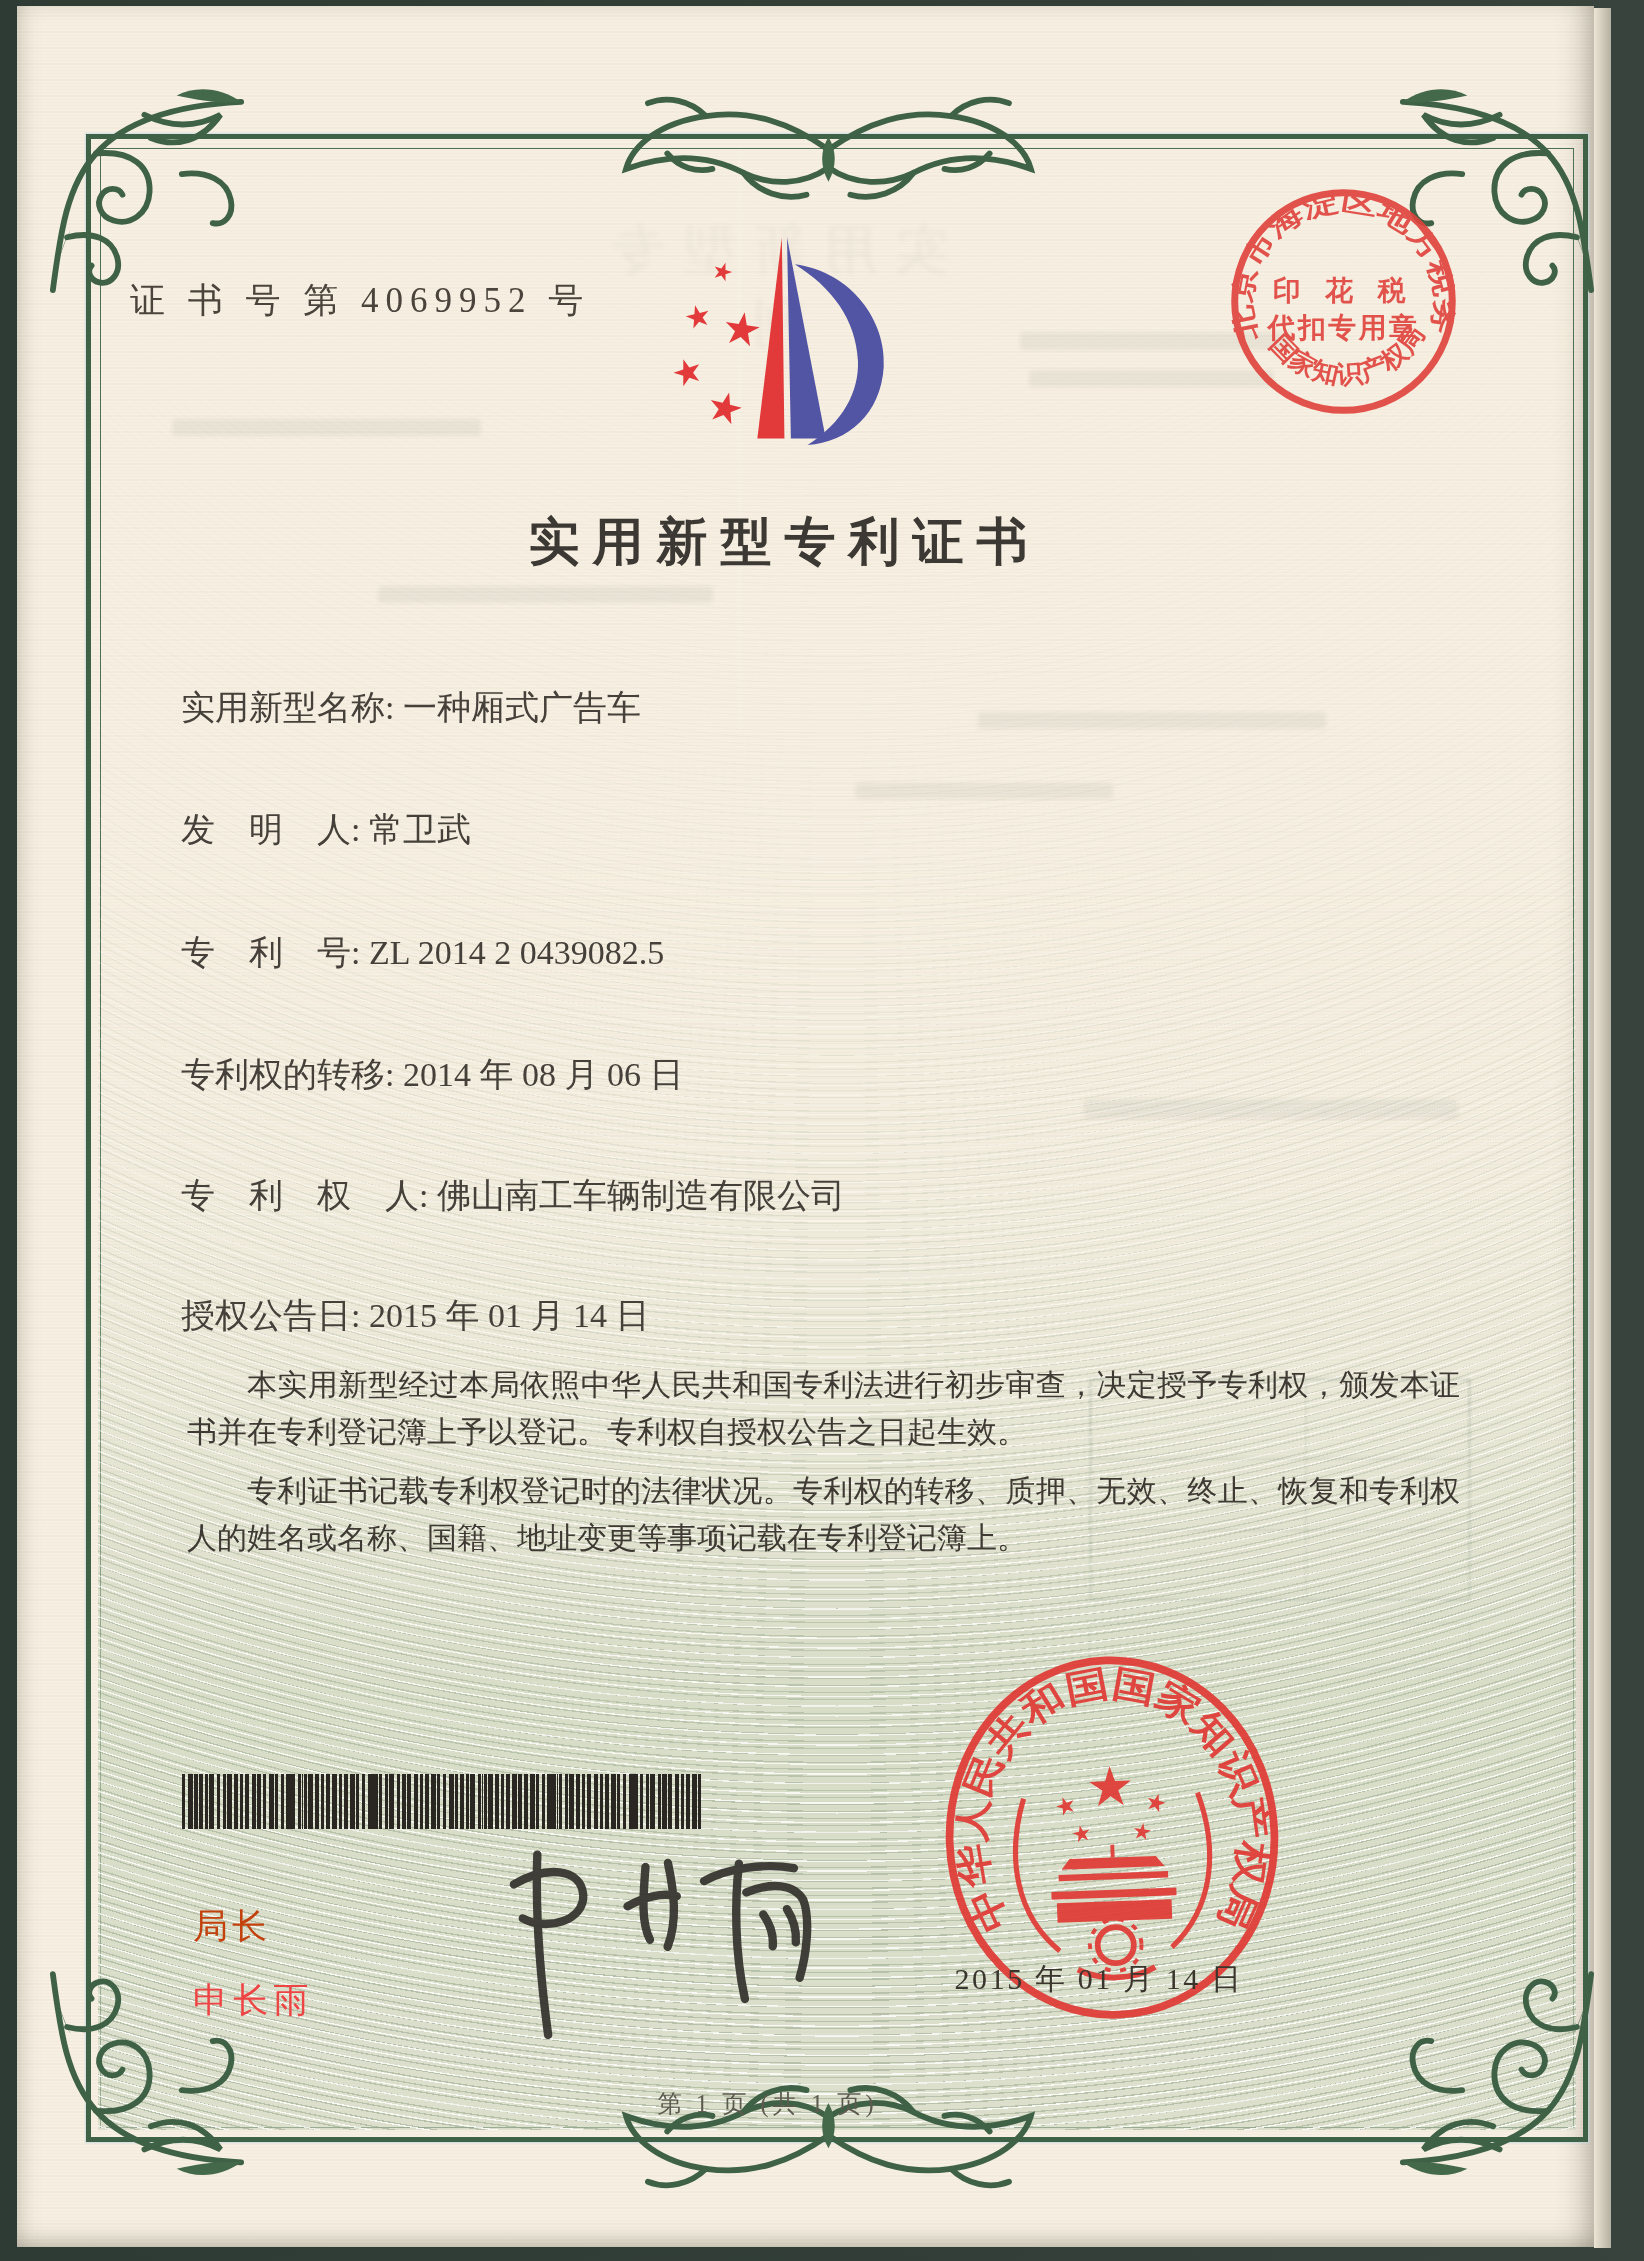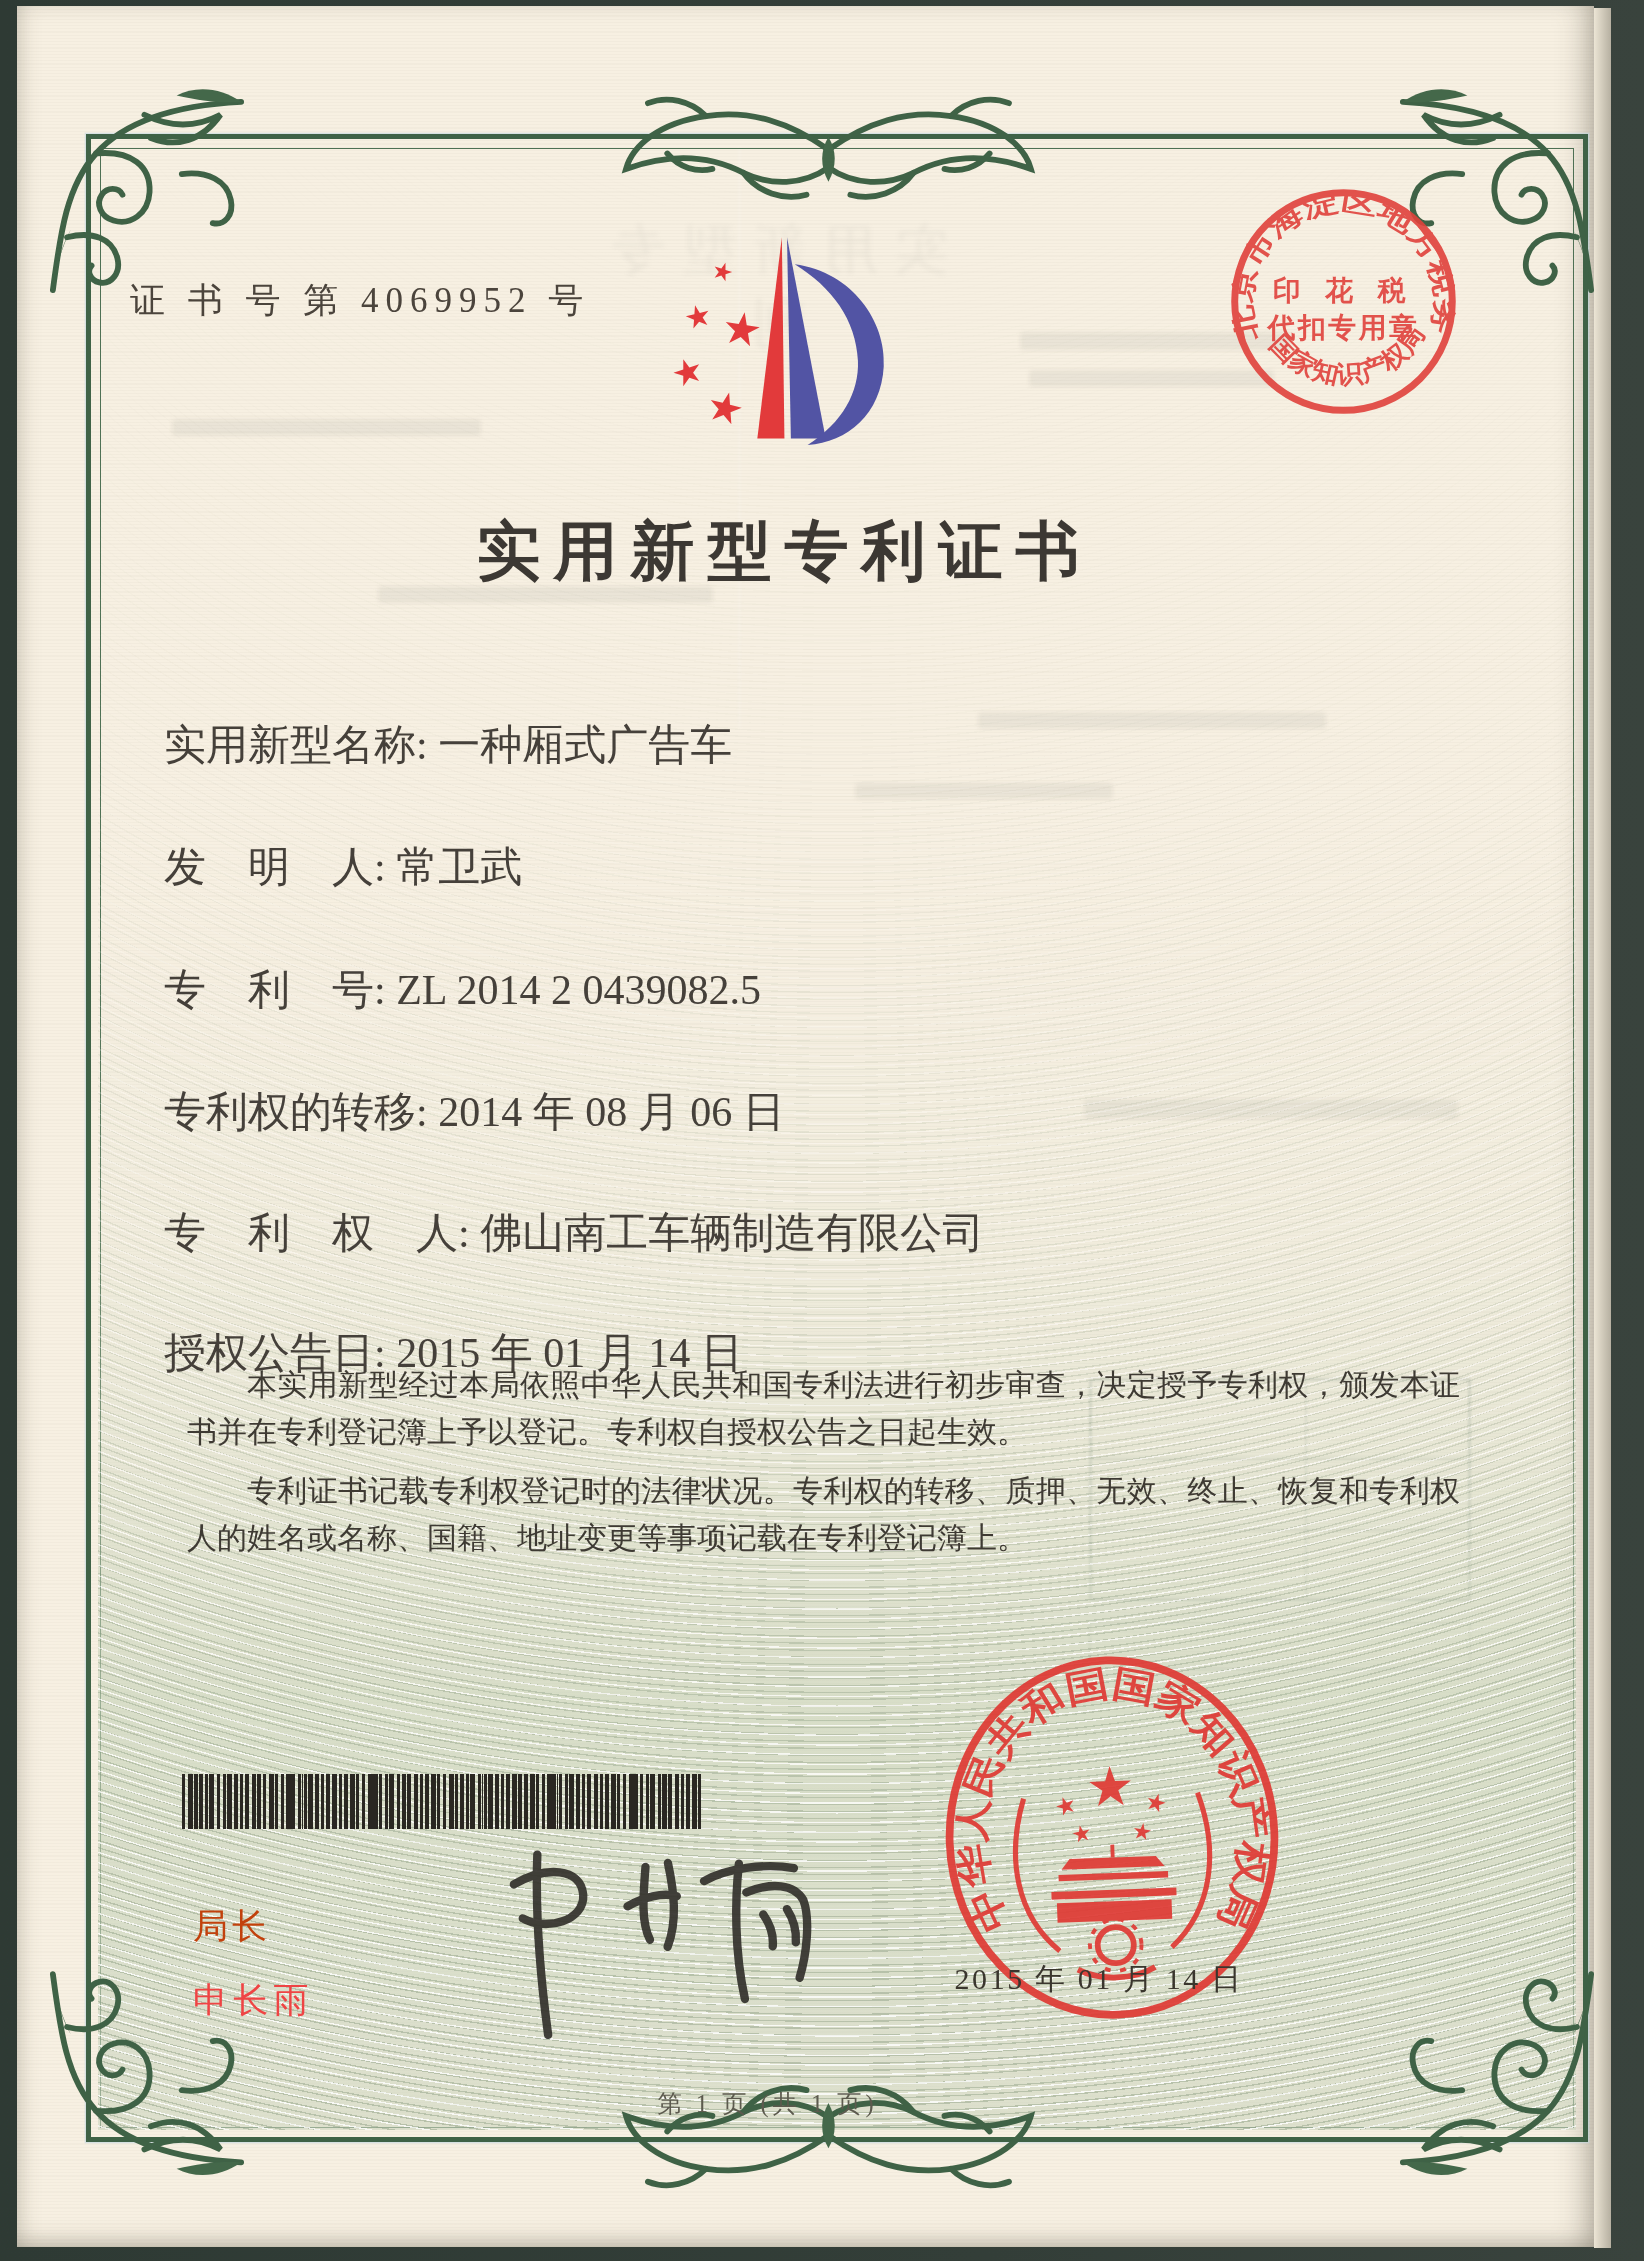--- a/index.html
+++ b/index.html
@@ -44,23 +44,23 @@
             mask-image:linear-gradient(180deg,rgba(0,0,0,0) 0%,rgba(0,0,0,.06) 30%,rgba(0,0,0,.38) 55%,rgba(0,0,0,.85) 75%,#000 92%);
   }
   
   svg.ornaments{position:absolute;left:0;top:0;width:1644px;height:2261px;pointer-events:none;}
   
   .cert-number{
     position:absolute;left:130px;top:277px;font-size:35px;letter-spacing:7px;color:#4b443c;
   }
   .title{
     position:absolute;left:0;top:508px;width:1569px;text-align:center;
-    font-size:64px;font-weight:700;letter-spacing:13px;color:#3c3833;
-  }
-  .field-row{position:absolute;left:164px;font-size:42px;color:#45403a;white-space:nowrap;margin-top:32px;}
+    font-size:51px;font-weight:700;letter-spacing:13px;color:#3c3833;
+  }
+  .field-row{position:absolute;left:181px;font-size:34px;color:#45403a;white-space:nowrap;}
   .row-0{top:685px}.row-1{top:807px}.row-2{top:930px}
   .row-3{top:1052px}.row-4{top:1173px}.row-5{top:1293px}
   .paragraphs{
     position:absolute;left:175px;top:1349px;width:1297px;
     font-size:30px;line-height:47px;color:#3e3a33;text-align:justify;
   }
   .paragraphs p{margin:12px;text-indent:2em;}
   .barcode{
     position:absolute;left:182px;top:1774px;width:521px;height:55px;
     background:

